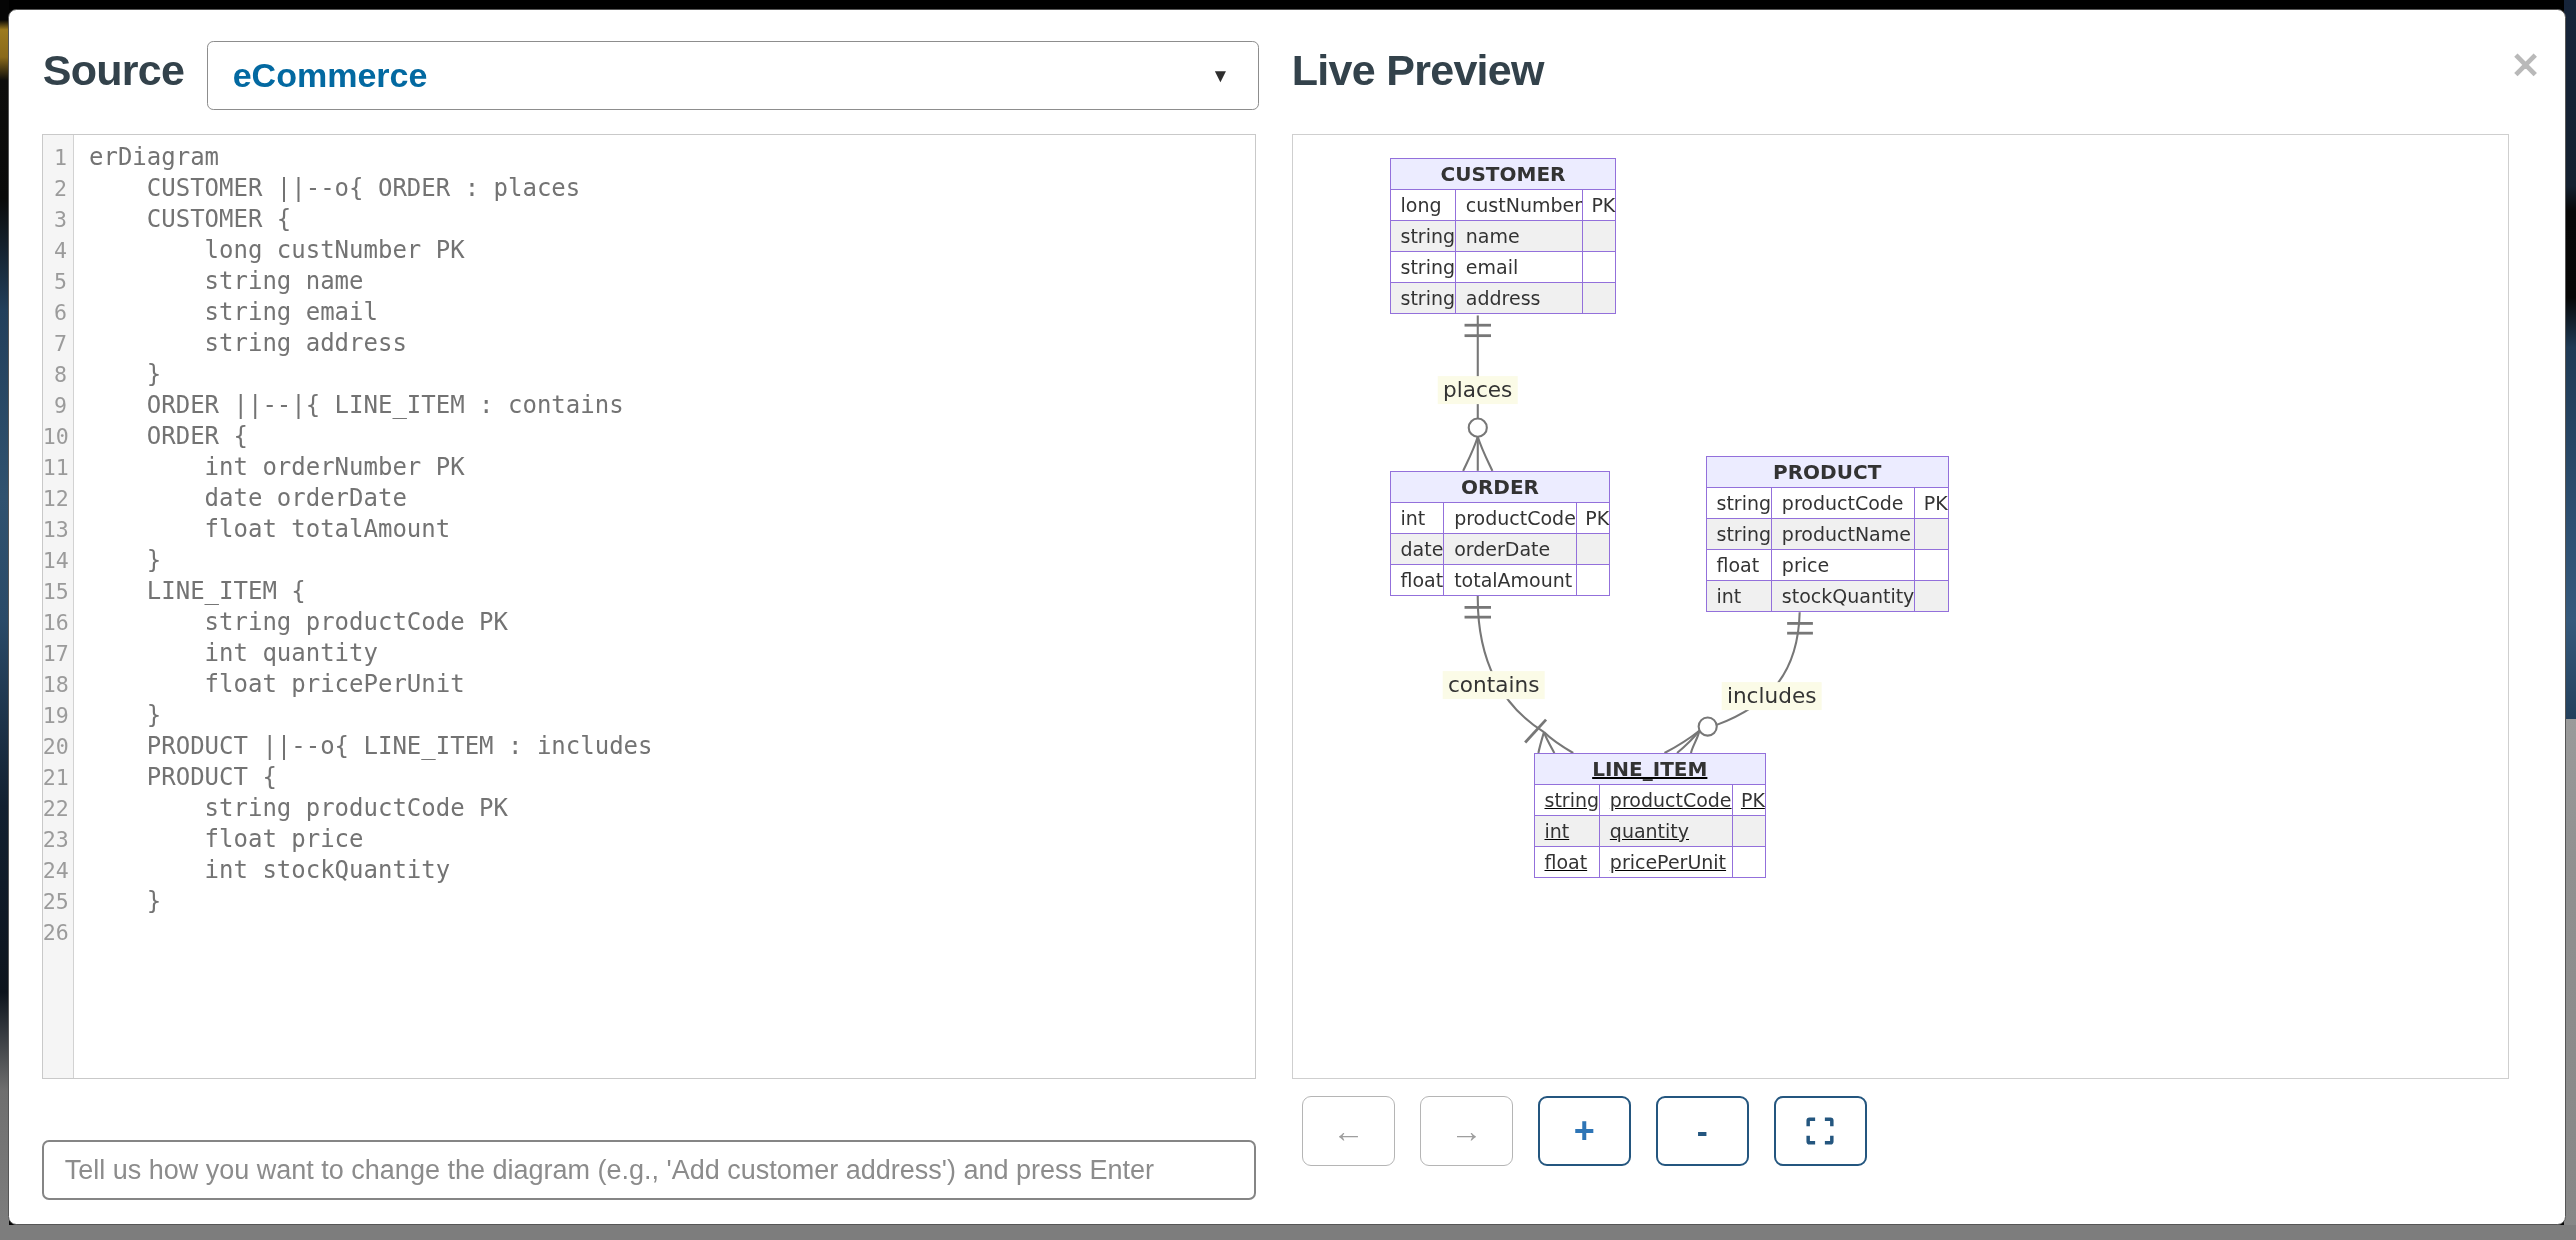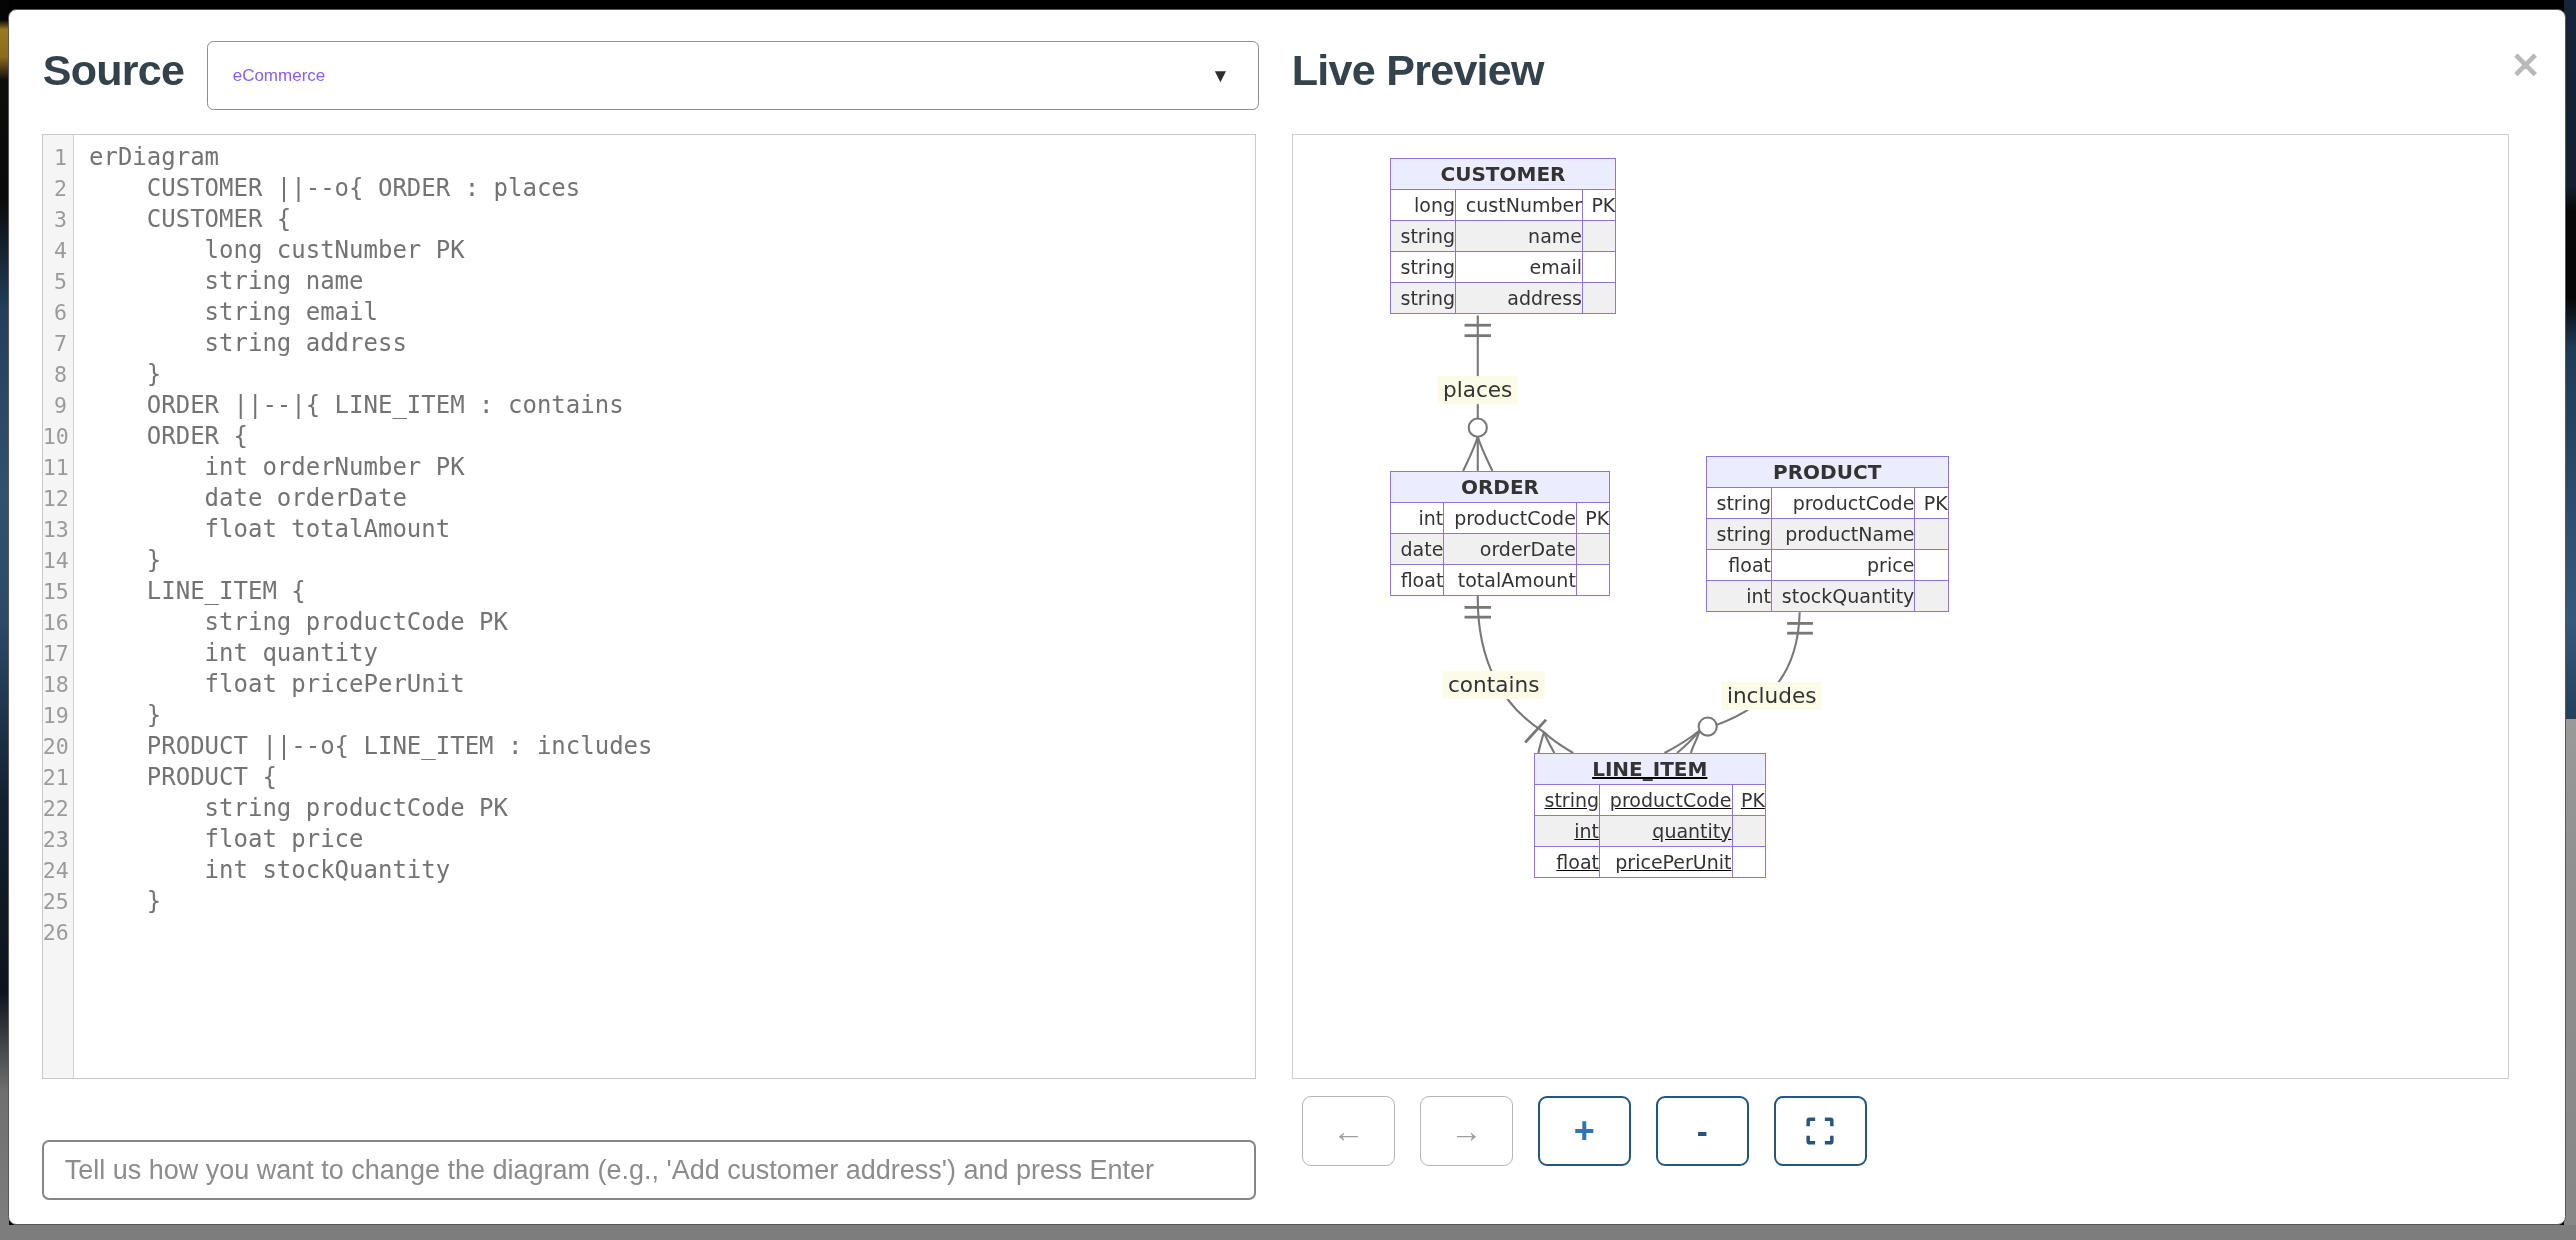--- a/index.html
+++ b/index.html
@@ -20,21 +20,21 @@
 
   .pane-title { position:absolute; font-size:43px; font-weight:700; color:#33424b; letter-spacing:-0.7px; }
   #source-title  { left:34px;  top:36px; }
   #preview-title { left:1283px; top:36px; }
 
   
   .select { position:absolute; left:198px; top:31px; width:1052px; height:69px;
             border:1.4px solid #8d8d8d; border-radius:6.3px; background:#fff;
             display:flex; align-items:center; justify-content:space-between;
             padding:0 28px 0 25px; cursor:pointer; }
-  .select .val   { font-size:17px; color:#8b5cf6; }
+  .select .val   { font-size:34px; color:#0369a1;font-weight:bold; }
   .select .caret { font-size:19px; color:#2e2e2e; }
 
   
   .close-btn { position:absolute; top:35px; right:18px; width:42px; height:42px;
                background:none; border:none; cursor:pointer;
                font-size:36px; font-weight:700; color:#b9b9b9; line-height:42px; text-align:center; }
 
   
   .editor { position:absolute; left:33px; top:124px; width:1214px; height:945px;
             border:1.4px solid #c9c9c9; background:#fff; display:flex; overflow:hidden; }
@@ -54,21 +54,21 @@
 
   
   .preview-panel { position:absolute; left:1283px; top:124px; width:1217px; height:945px;
                    border:1.4px solid #cfcfcf; background:#fff; overflow:hidden; }
   .preview-panel svg { position:absolute; left:0; top:0; pointer-events:none; }
 
   .entity { position:absolute; border-collapse:collapse; background:#0f172a;
             font-family:"DejaVu Sans", sans-serif; }
   .entity th, .entity td { border:1.4px solid #9370DB; color:#333; }
   .entity th { background:#ECECFF; height:31px; font-size:20px; font-weight:600; text-align:center; }
-  .entity td { height:31px; font-size:19px; font-weight:400; padding-left:9.8px; background:#fff;text-align:right; }
+  .entity td { height:31px; font-size:19px; font-weight:400; padding-left:9.8px; background:#fff; }
   .entity tr:nth-child(2n+3) td { background:#f0f0f0; }
   .entity .c-type { width:29%; }
   .entity .c-name { width:53%; }
   .entity .c-key  { width:18%; padding-left:8.4px; }
 
   .edge-label { position:absolute; transform:translate(-50%,-50%);
                 background:#fbfbe7; color:#333; font-family:"DejaVu Sans", sans-serif;
                 font-size:21.6px; padding:1.4px 5.6px; white-space:nowrap; }
 
   

